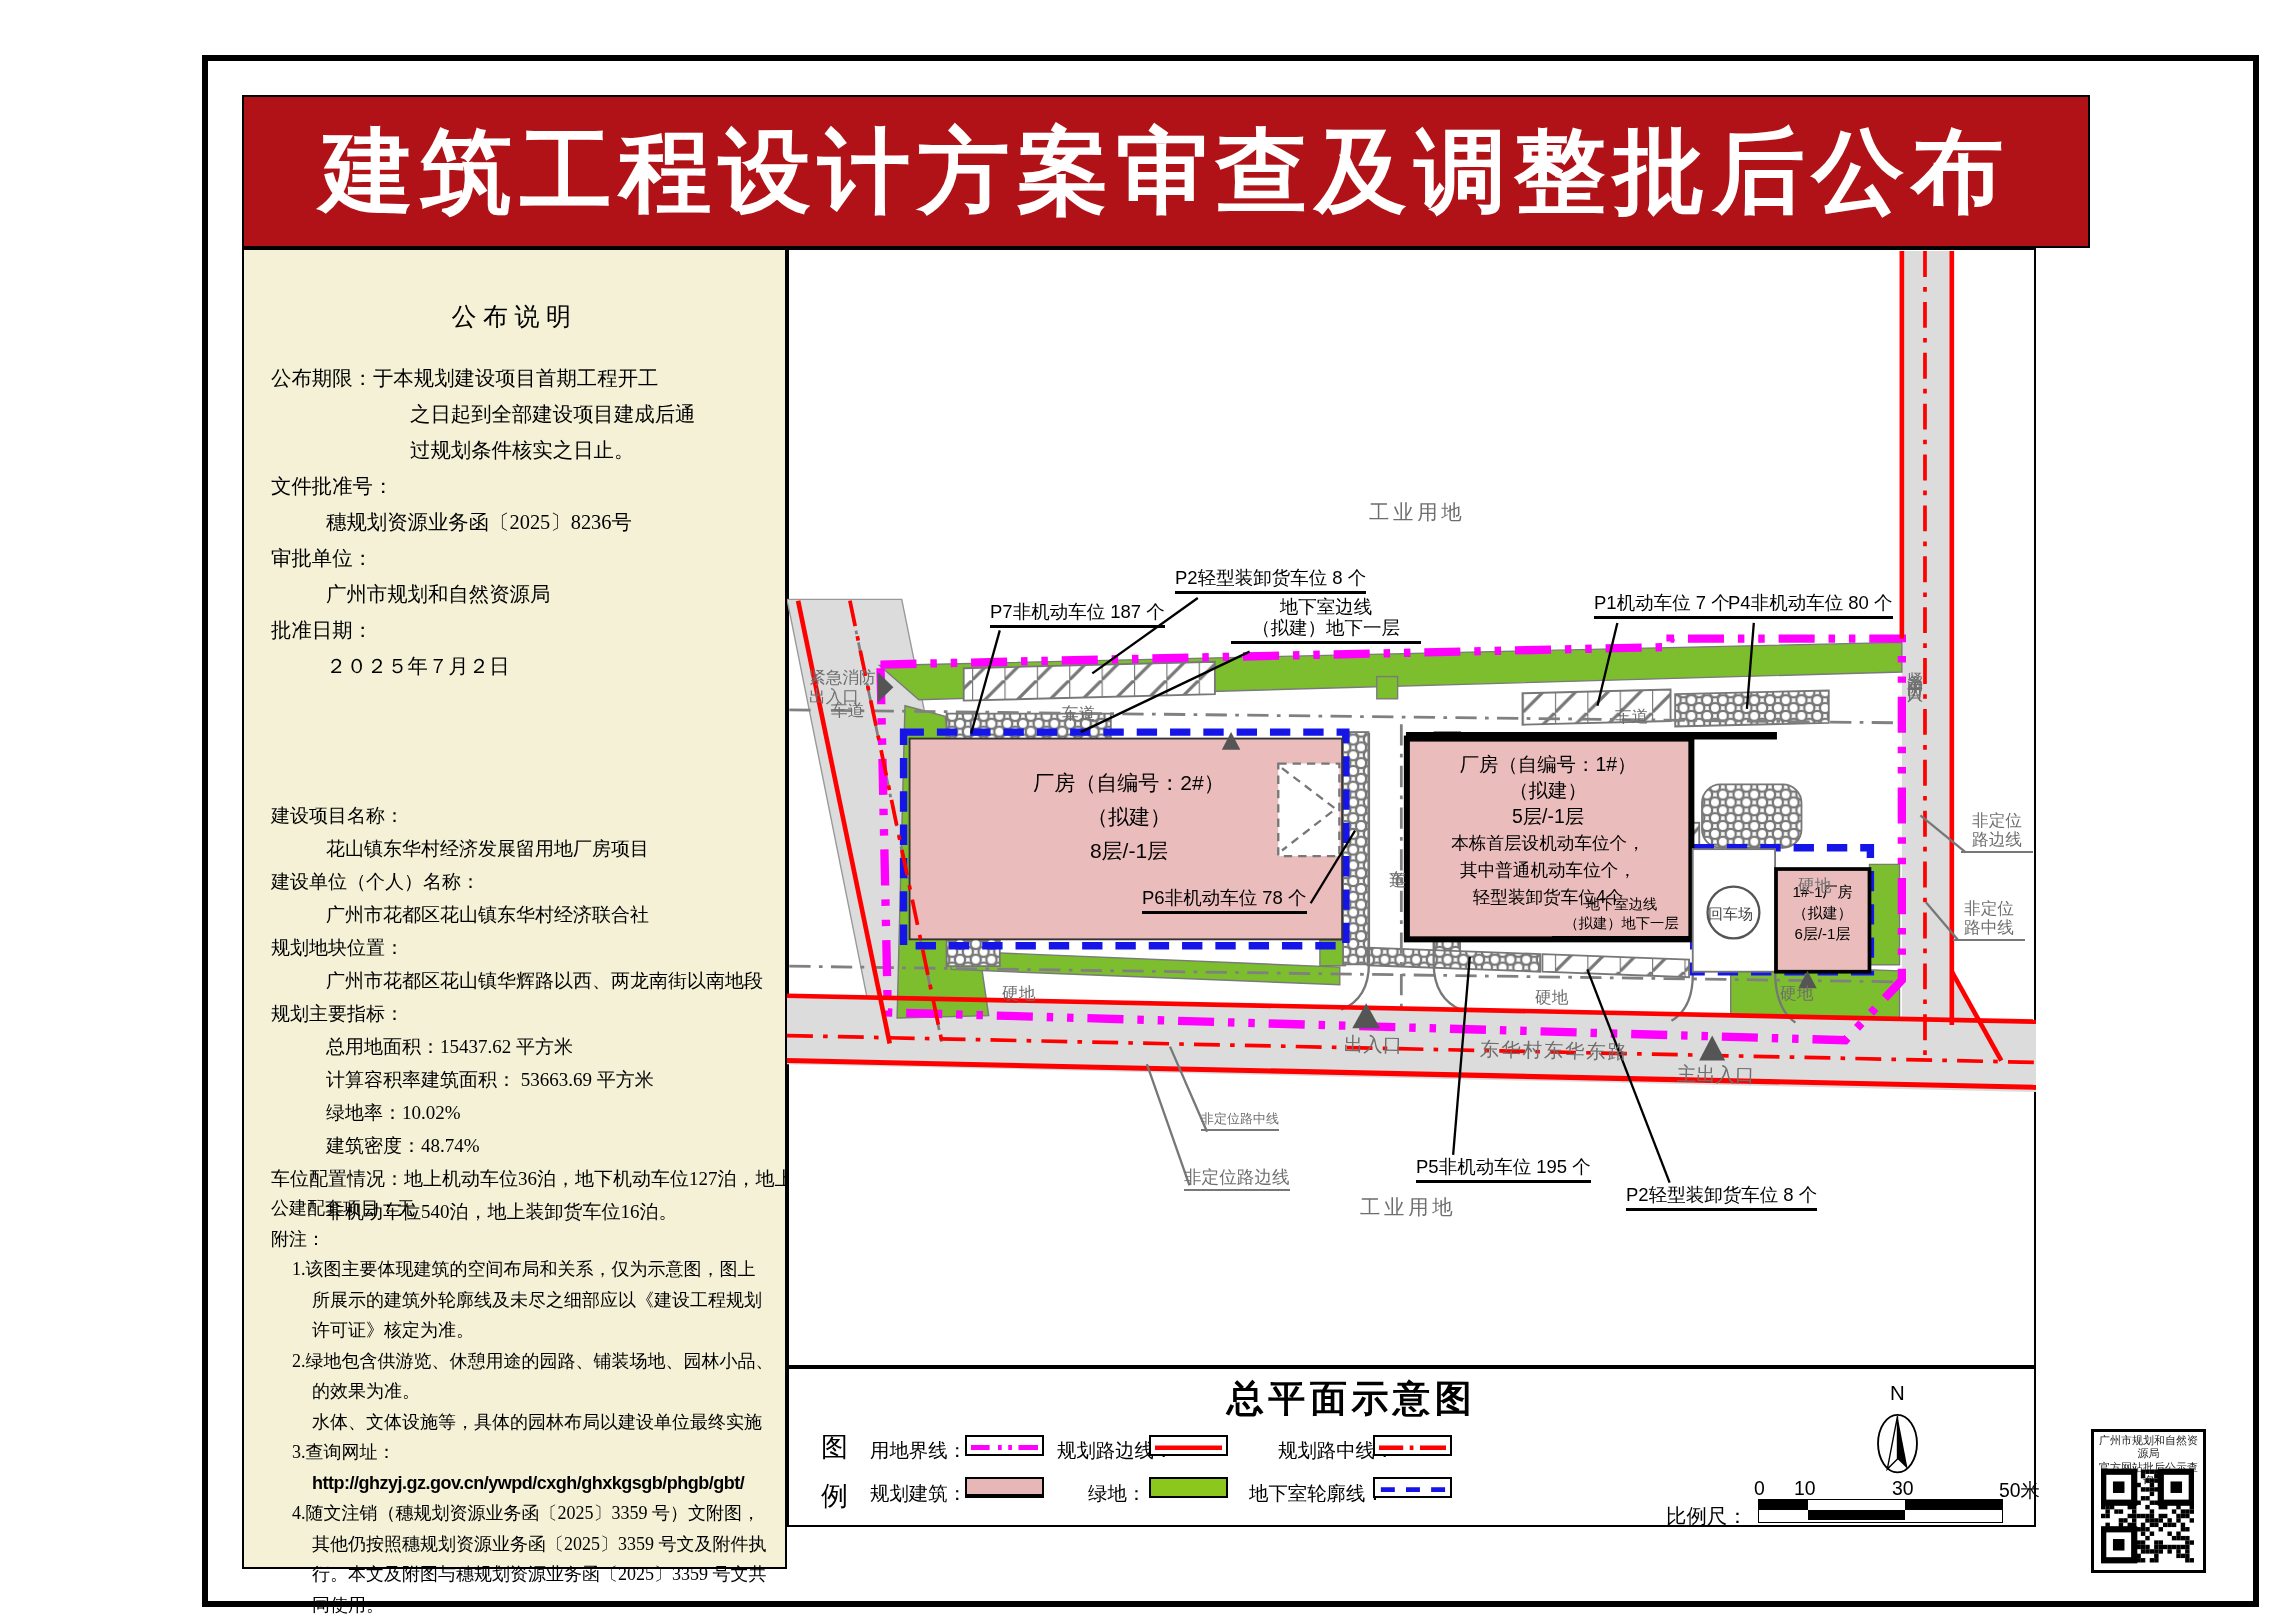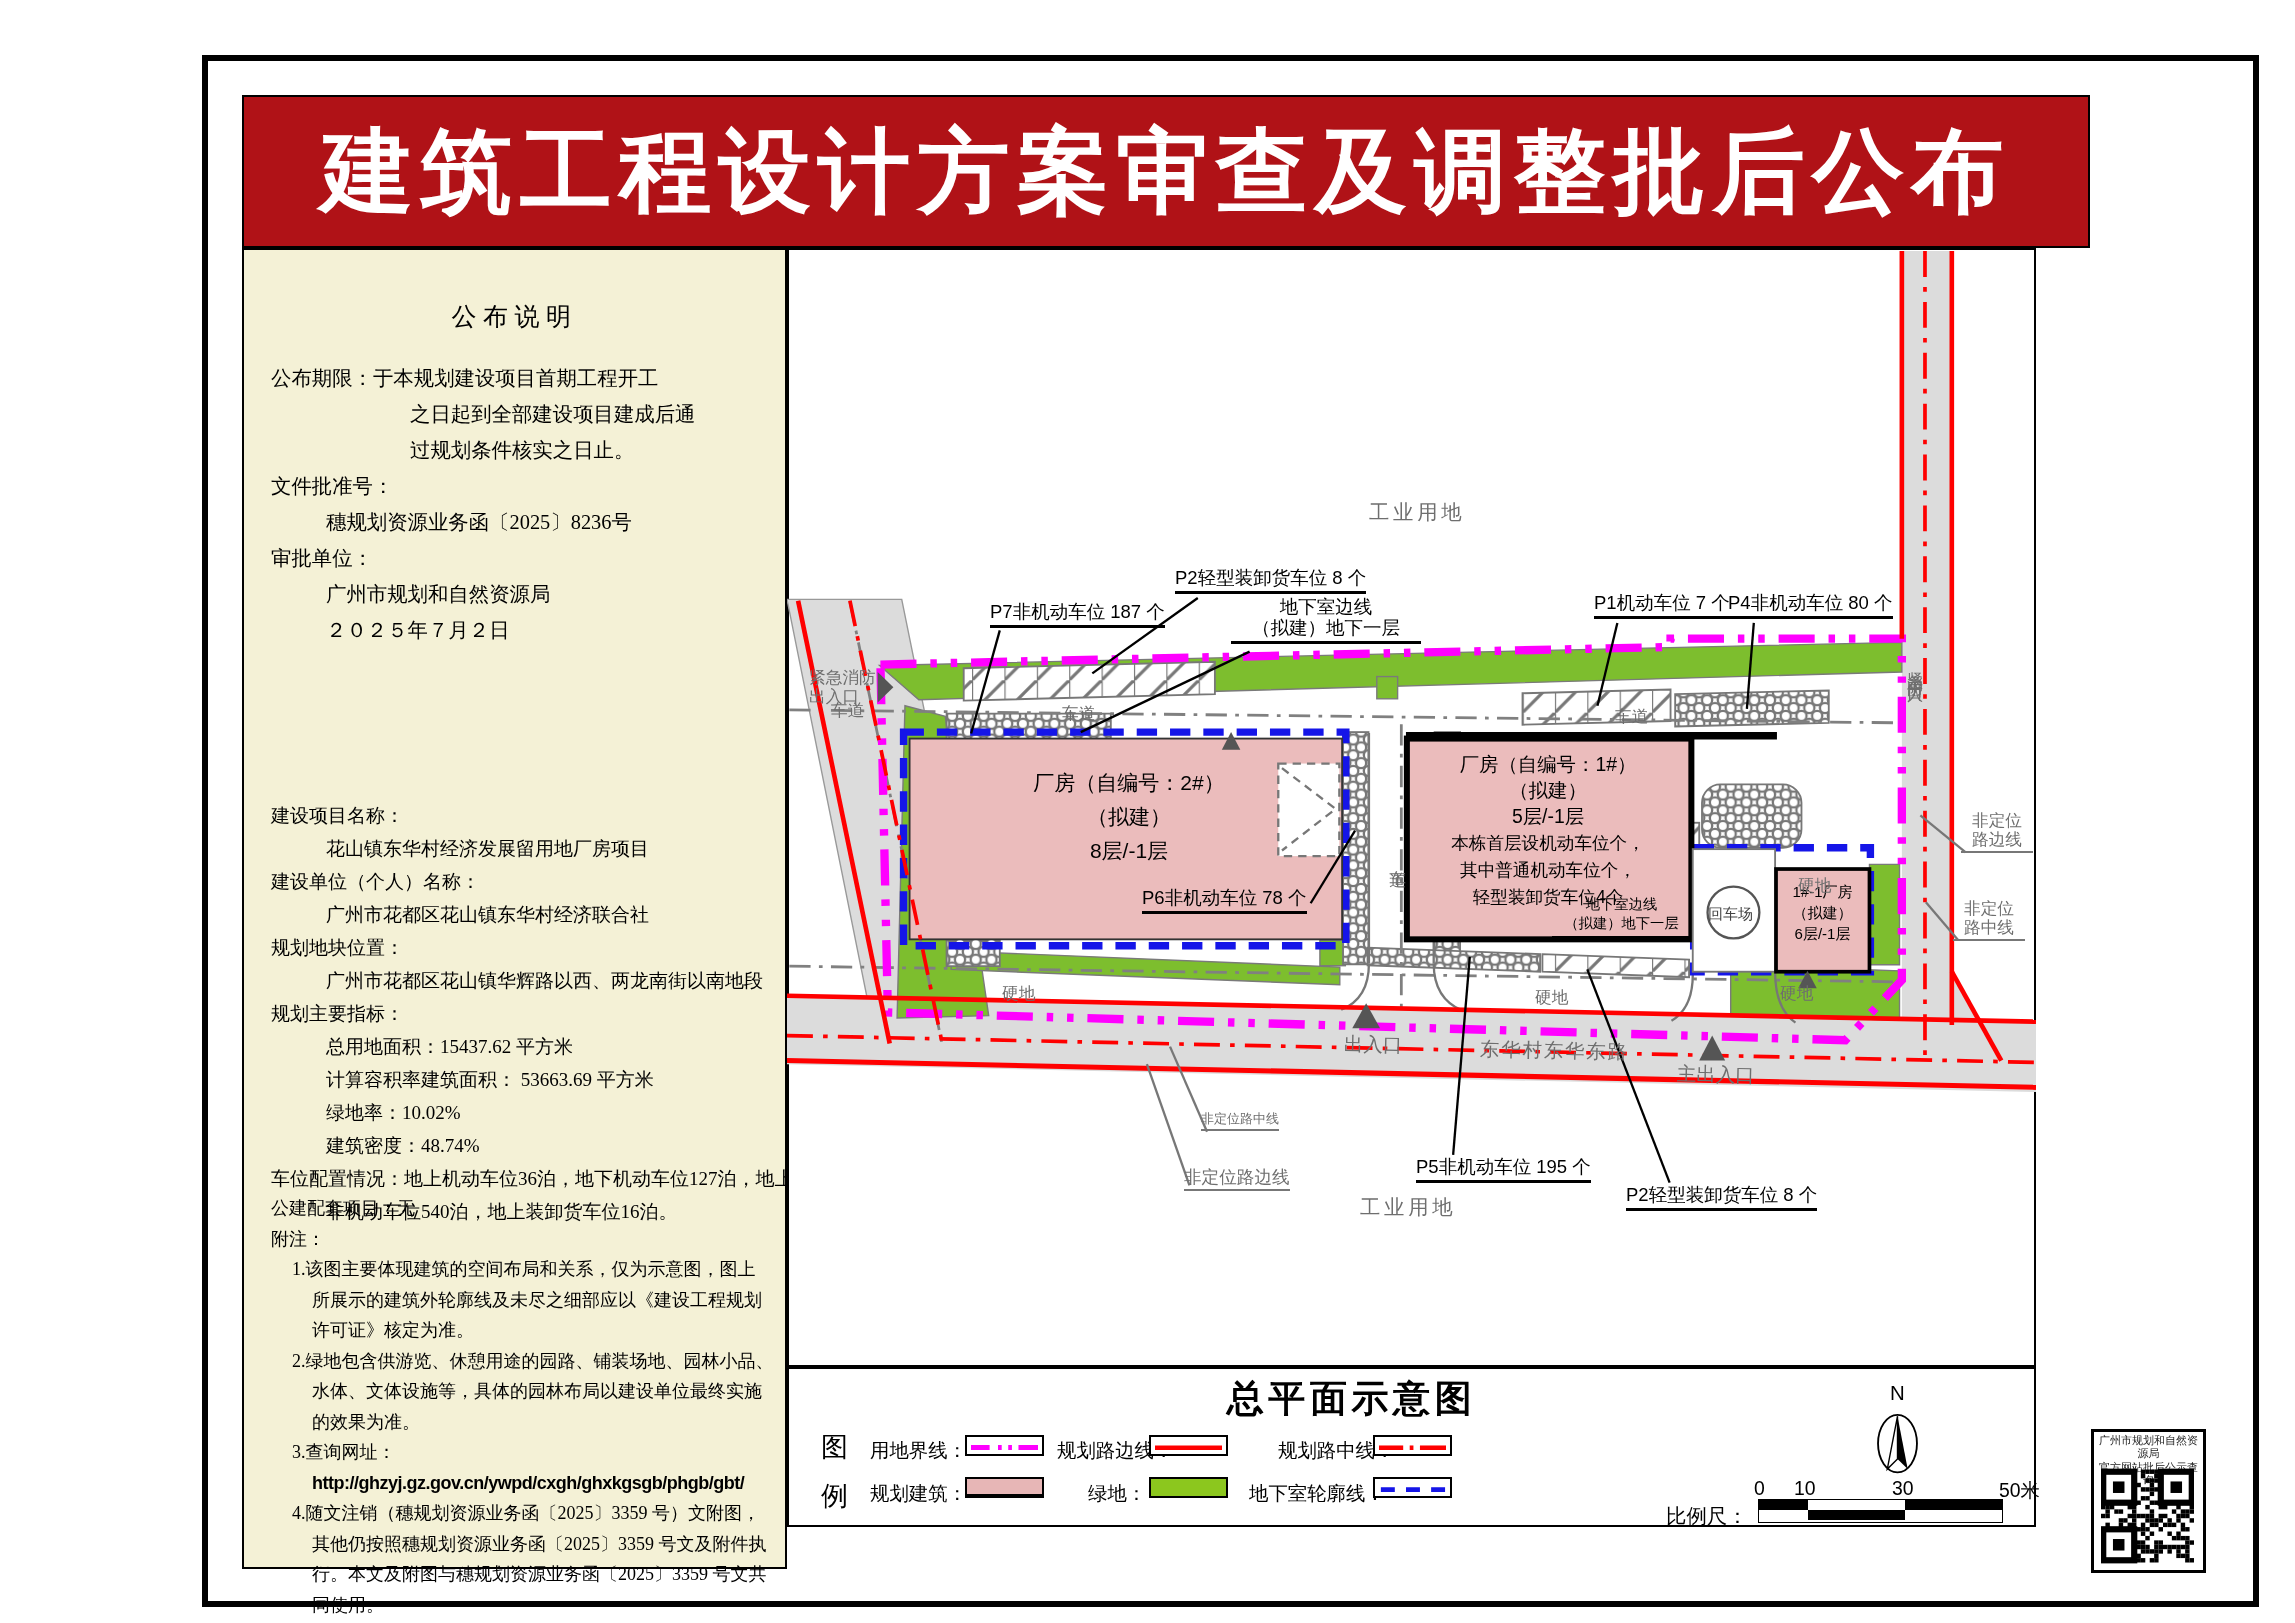--- a/index.html
+++ b/index.html
@@ -112,20 +112,21 @@
   <div class="abs" id="panel">
     <div id="panel-title">公布说明</div>
     <div class="sec" id="secA">
         <div class="pl i0">公布期限：于本规划建设项目首期工程开工</div>
         <div class="pl i2">之日起到全部建设项目建成后通</div>
         <div class="pl i2">过规划条件核实之日止。</div>
         <div class="pl i0">文件批准号：</div>
         <div class="pl i1">穗规划资源业务函〔2025〕8236号</div>
         <div class="pl i0">审批单位：</div>
         <div class="pl i1">广州市规划和自然资源局</div>
+        <div class="pl i0">批准日期：</div>
         <div class="pl i1">２０２５年７月２日</div>
       </div>
     <div class="sec" id="secB">
         <div class="pl i0">建设项目名称：</div>
         <div class="pl i1">花山镇东华村经济发展留用地厂房项目</div>
         <div class="pl i0">建设单位（个人）名称：</div>
         <div class="pl i1">广州市花都区花山镇东华村经济联合社</div>
         <div class="pl i0">规划地块位置：</div>
         <div class="pl i1">广州市花都区花山镇华辉路以西、两龙南街以南地段</div>
         <div class="pl i0">规划主要指标：</div>
@@ -136,22 +137,22 @@
         <div class="pl i0">车位配置情况：地上机动车位36泊，地下机动车位127泊，地上</div>
         <div class="pl i1">非机动车位540泊，地上装卸货车位16泊。</div>
       </div>
     <div class="sec" id="secC">
         <div class="pl i0">公建配套项目：无</div>
         <div class="pl i0">附注：</div>
         <div class="pl n1">1.该图主要体现建筑的空间布局和关系，仅为示意图，图上</div>
         <div class="pl n2">所展示的建筑外轮廓线及未尽之细部应以《建设工程规划</div>
         <div class="pl n2">许可证》核定为准。</div>
         <div class="pl n1">2.绿地包含供游览、休憩用途的园路、铺装场地、园林小品、</div>
+        <div class="pl n2">的效果为准。</div>
         <div class="pl n2">水体、文体设施等，具体的园林布局以建设单位最终实施</div>
-        <div class="pl n2">的效果为准。</div>
         <div class="pl n1">3.查询网址：</div>
         <div class="pl n2 url">http://ghzyj.gz.gov.cn/ywpd/cxgh/ghxkgsgb/phgb/gbt/</div>
         <div class="pl n1">4.随文注销（穗规划资源业务函〔2025〕3359 号）文附图，</div>
         <div class="pl n2">其他仍按照穗规划资源业务函〔2025〕3359 号文及附件执</div>
         <div class="pl n2">行。本文及附图与穗规划资源业务函〔2025〕3359 号文共</div>
         <div class="pl n2">同使用。</div>
       </div>
   </div>
 
   <div class="abs" id="map-box"></div>

